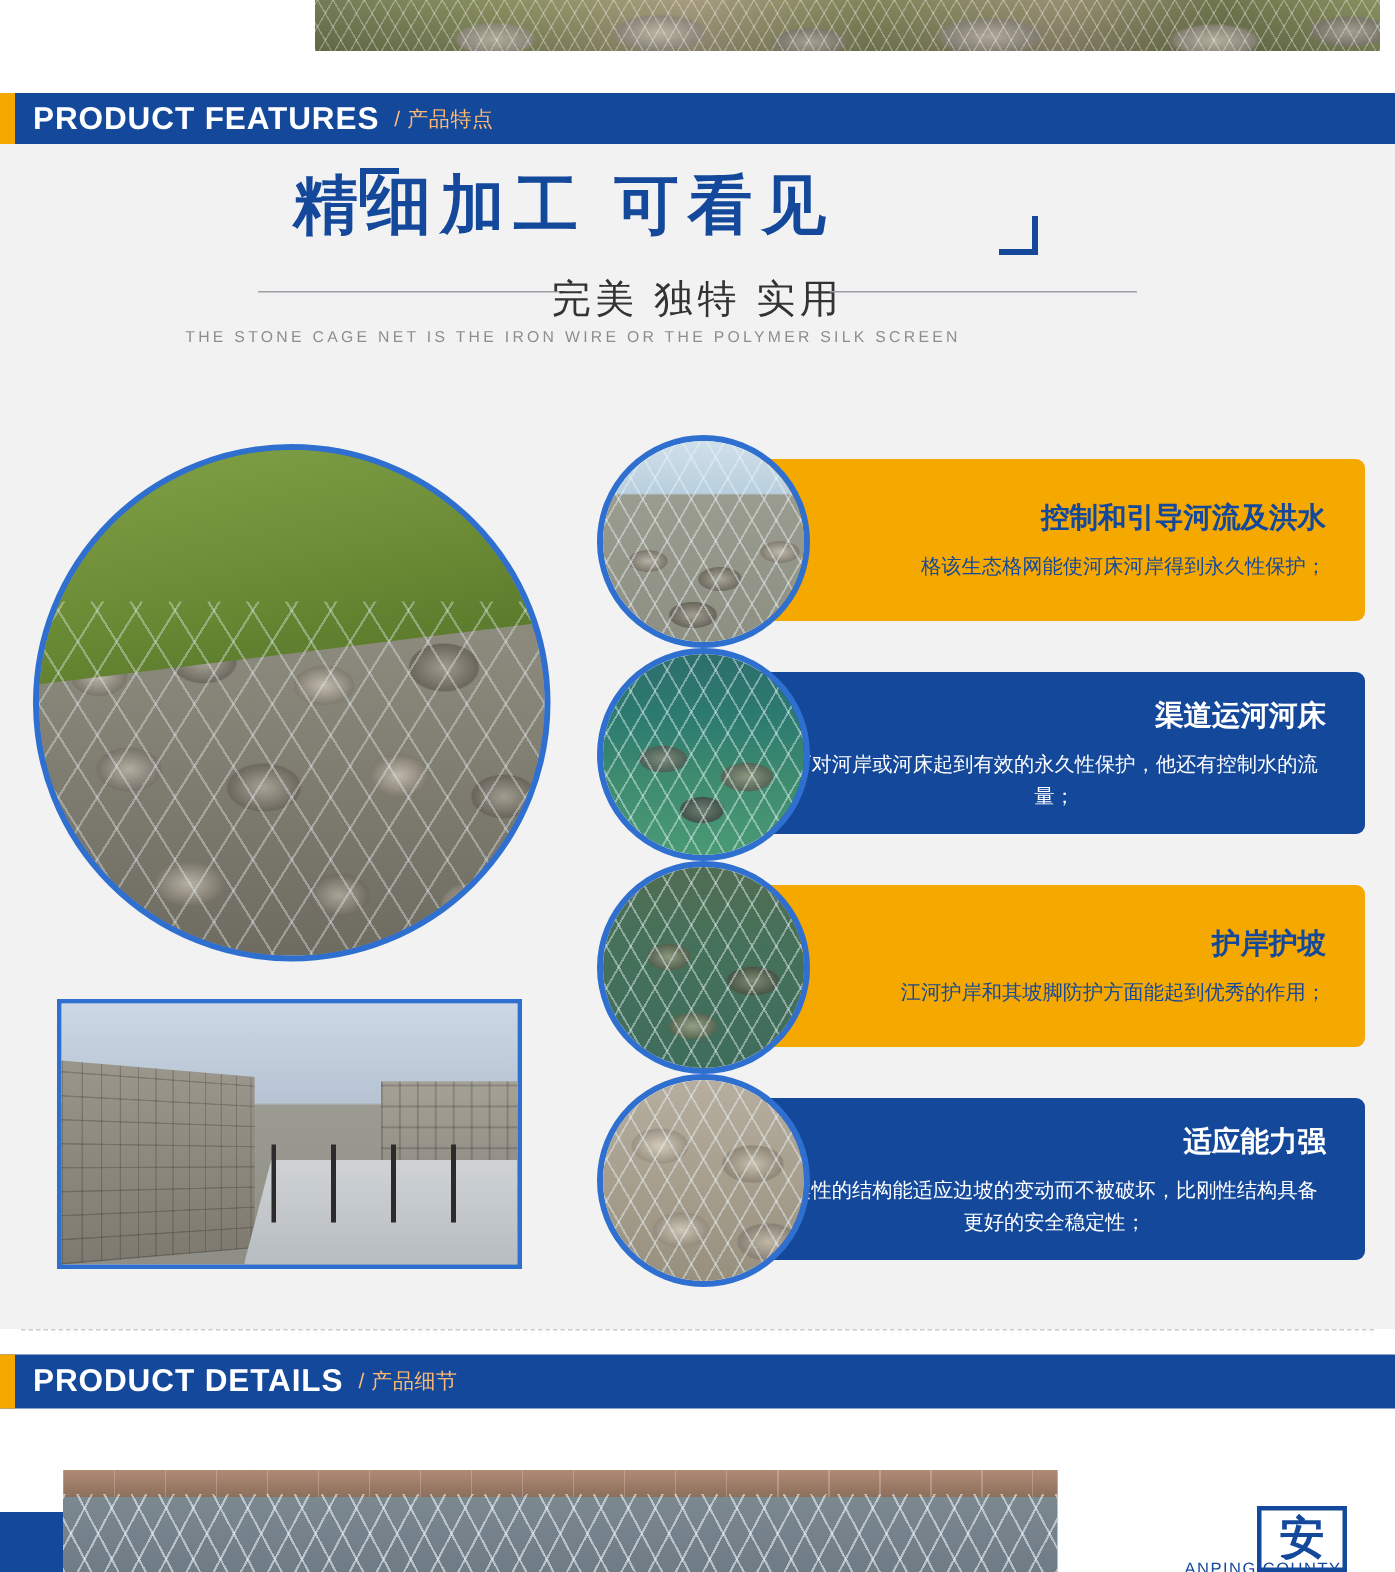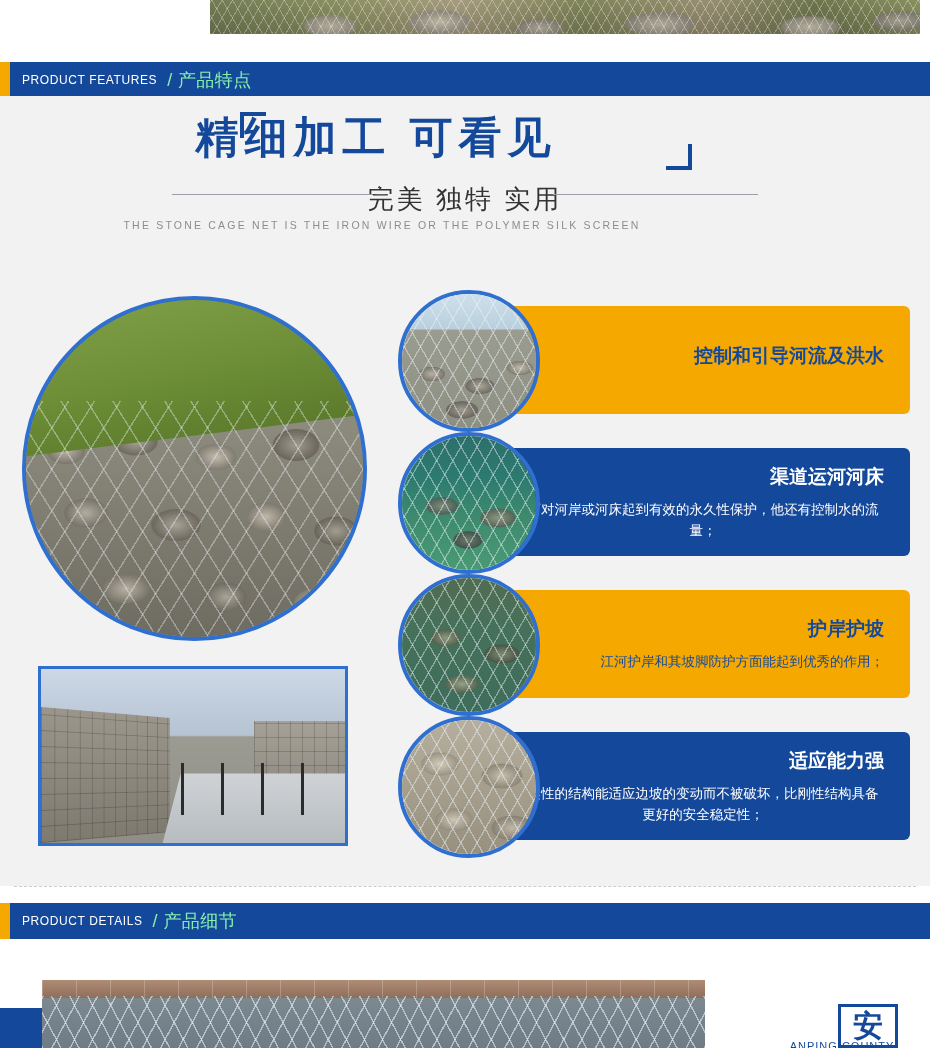--- a/index.html
+++ b/index.html
@@ -41,24 +41,24 @@
   
   .section-bar {
     position: absolute; left: 0; width: 930px; height: 36px;
     background: #14489b;
     display: flex; align-items: center;
   }
   .section-bar .accent {
     width: 10px; height: 36px; background: #f5a800; margin-right: 12px;
   }
   .section-bar .en {
-    color: #ffffff; font-size: 12px; font-weight: normal; letter-spacing: .6px;
+    color: #ffffff; font-size: 21px; font-weight: bold; letter-spacing: .6px;
   }
   .section-bar .cn {
-    color: #86efac; font-size: 18px; margin-left: 10px; letter-spacing: .4px;
+    color: #fdba74; font-size: 14px; margin-left: 10px; letter-spacing: .4px;
   }
 
   
   .features {
     position: absolute; left: 0; top: 96px; width: 930px; height: 790px;
     background: #f2f2f2;
   }
   .headline {
     position: absolute; left: 0; top: 20px; width: 752px; text-align: center;
   }
@@ -304,20 +304,21 @@
       <div class="sky"></div>
       <div class="wallL"></div>
       <div class="wallR"></div>
       <div class="road"></div>
       <div class="posts"></div>
     </div>
 
     <div class="frow" style="top:210px;">
       <div class="panel gold">
         <div class="title">控制和引导河流及洪水</div>
+        <div class="desc">格该生态格网能使河床河岸得到永久性保护；</div>
       </div>
       <div class="thumb t1">
         <div class="layerA"></div>
         <div class="layerB"></div>
         <div class="mesh3"></div>
       </div>
     </div>
 
     <div class="frow" style="top:352px;">
       <div class="panel blue">

